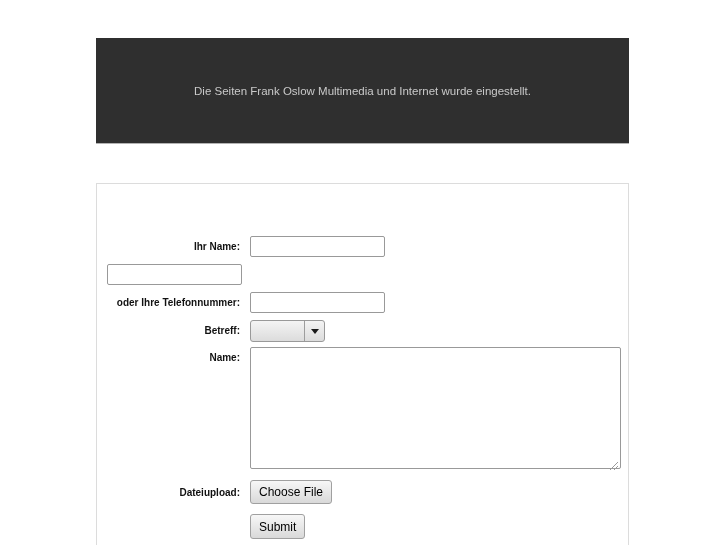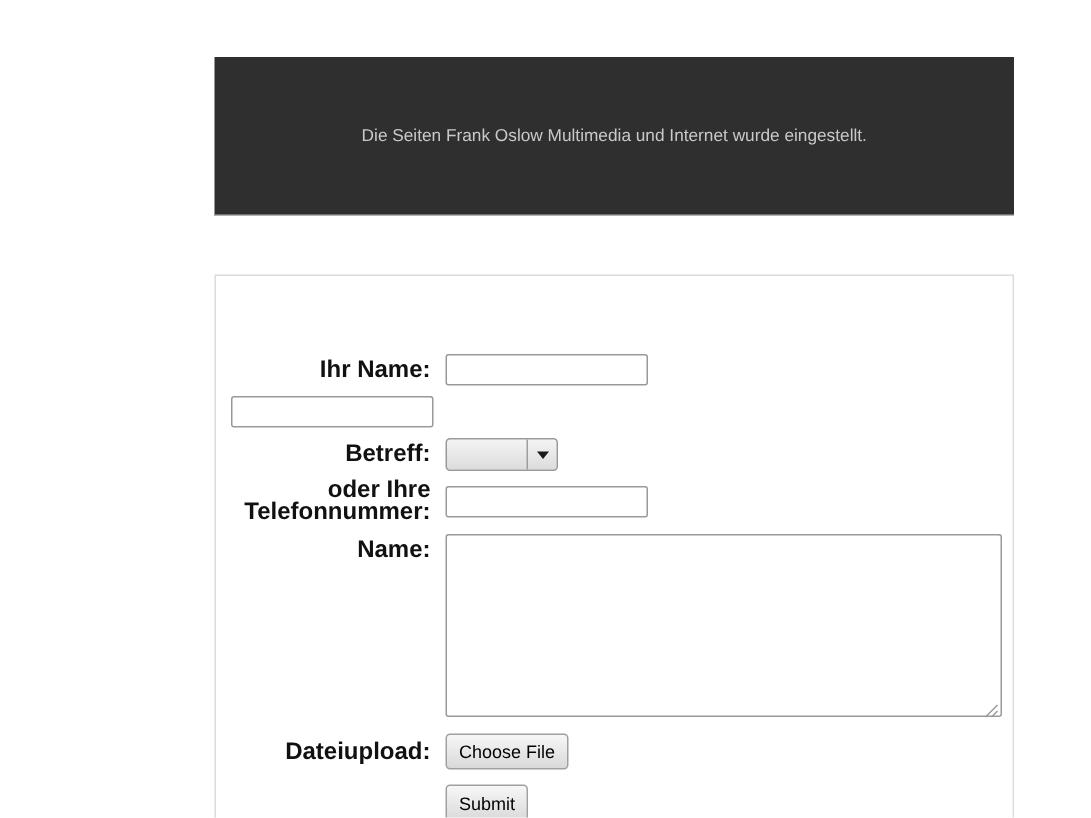--- a/index.html
+++ b/index.html
@@ -4,21 +4,21 @@
 <style>
   html, body {
     margin: 0;
     padding: 0;
     width: 727px;
     height: 545px;
     overflow: hidden;
     background: #ffffff;
     font-family: "Liberation Sans", sans-serif;
   }
-  .page { position: relative; width: 668px; height: 545px; margin-left: 47px; }
+  .page { position: relative; width: 668px; height: 545px; }
 
   
   .banner {
     position: absolute;
     left: 96px; top: 38px;
     width: 533px; height: 105px;
     background: #2f2f2f;
     border-bottom: 1px solid #b3b3b3;
     display: flex;
     flex-direction: column;
@@ -47,21 +47,21 @@
     display: flex;
     align-items: center;
     margin-bottom: 7px;
   }
   .row.top-align { align-items: flex-start; }
   .lbl {
     width: 143px;
     min-width: 143px;
     text-align: right;
     font-weight: bold;
-    font-size: 16px;
+    font-size: 10px;
     color: #111111;
     line-height: 15px;
   }
   .row.top-align .lbl { padding-top: 3px; }
   .fld { margin-left: 10px; }
 
   .text-input {
     box-sizing: border-box;
     width: 135px;
     height: 21px;
@@ -152,36 +152,36 @@
   </div>
 
   <div class="panel">
 
     <div class="row">
       <div class="lbl">Ihr Name:</div>
       <input type="text" class="text-input fld" value="" style="">
     </div>
 
     <div class="row">
+      <input type="text" class="text-input fld" value="" style="">
+    </div>
+
+    <div class="row">
+      <div class="lbl">oder Ihre Telefonnummer:</div>
       <input type="text" class="text-input fld" value="" style="">
     </div>
 
     <div class="row select-row">
       <div class="lbl">Betreff:</div>
       <div class="select-box fld">
         <span class="select-value"></span>
         <span class="select-arrow">
           <span class="tri"></span>
         </span>
       </div>
-    </div>
-
-    <div class="row">
-      <div class="lbl">oder Ihre Telefonnummer:</div>
-      <input type="text" class="text-input fld" value="" style="">
     </div>
 
     <div class="row top-align textarea-row">
       <div class="lbl">Name:</div>
       <div class="textarea-wrap">
         <textarea class="msg" style=""></textarea>
         <span class="resize-handle">
           <svg width="10" height="10" viewBox="0 0 10 10">
             <path d="M9 1 L1 9 M9 5 L5 9" stroke="#9a9a9a" stroke-width="1" fill="none"></path>
           </svg>

